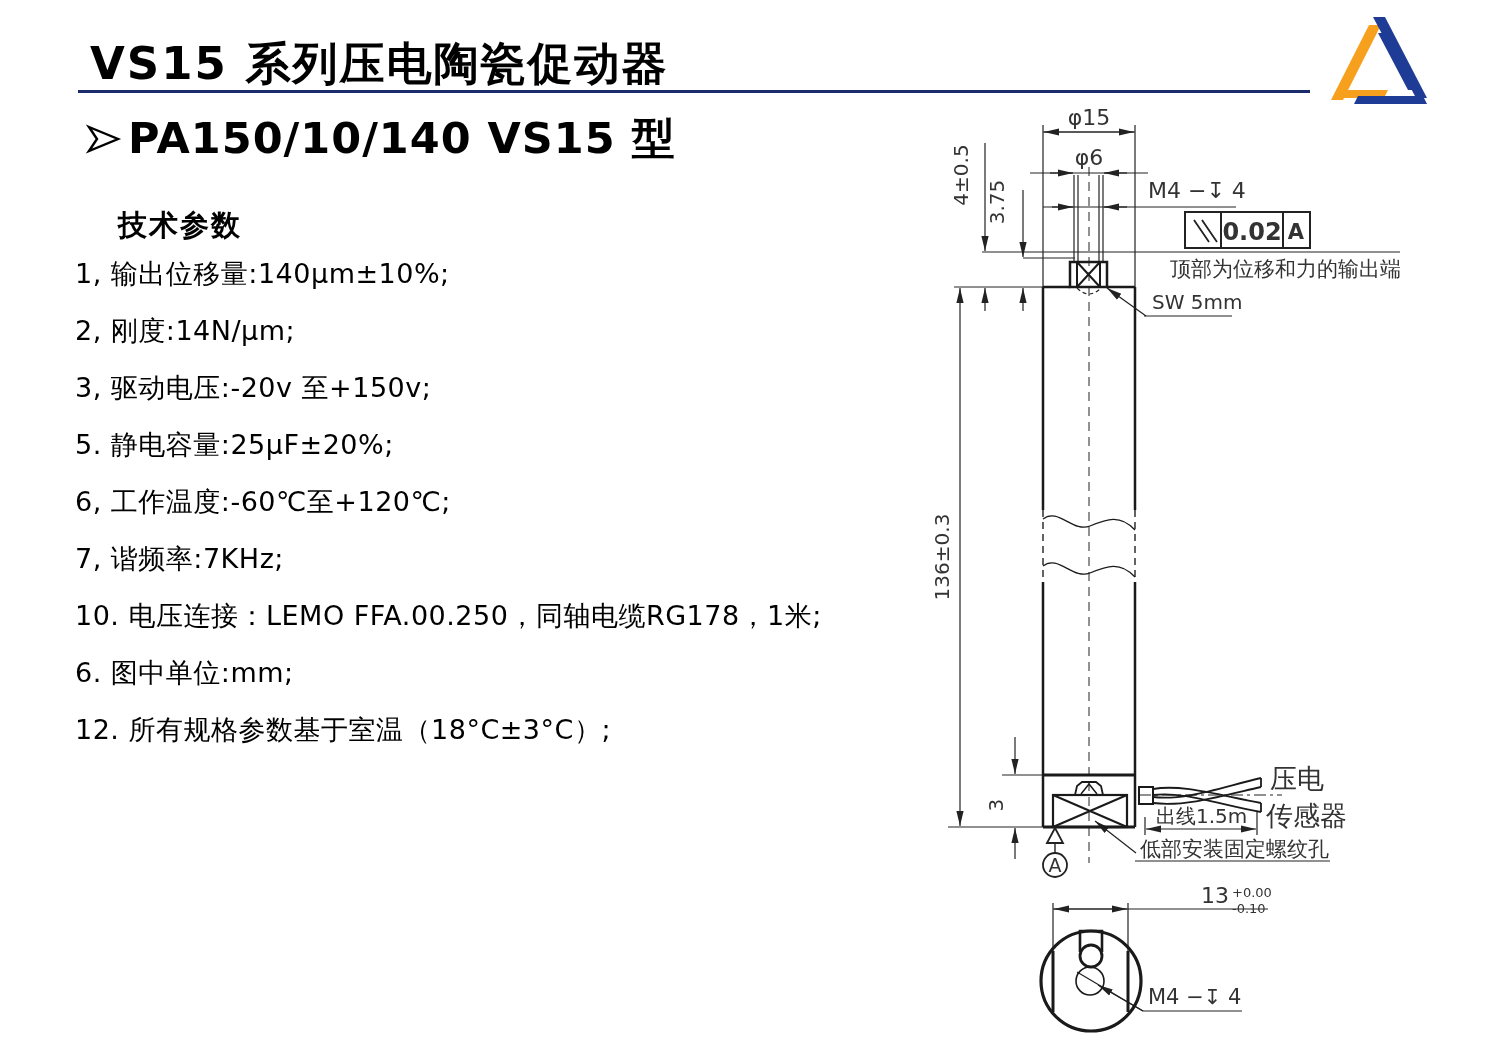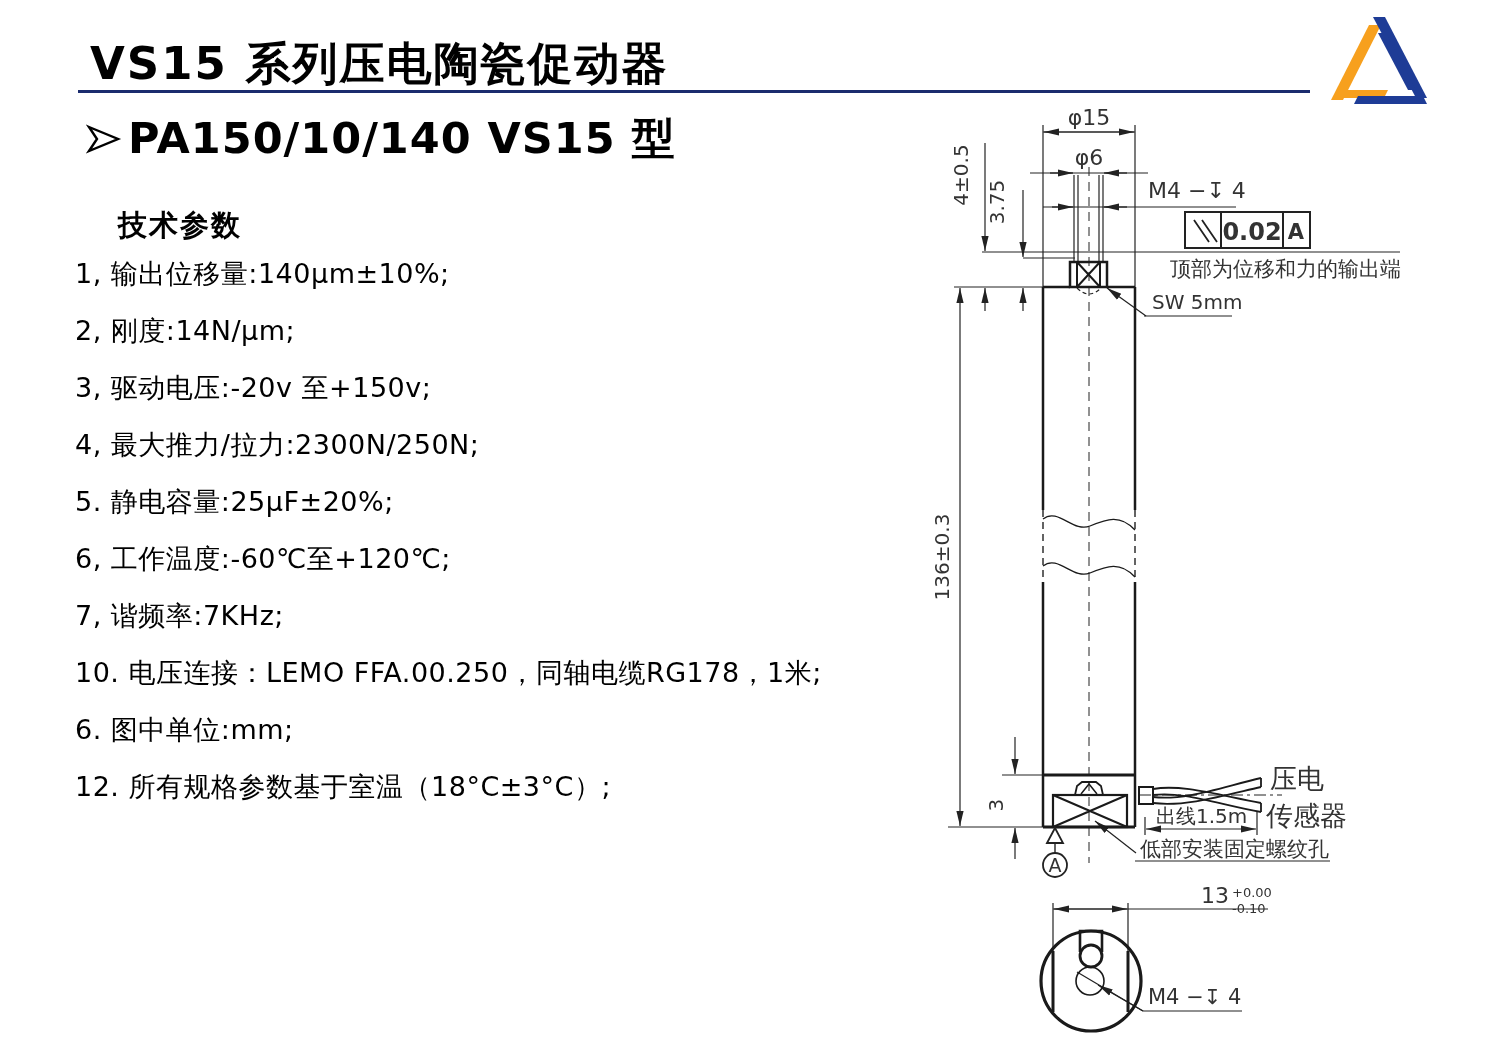--- a/index.html
+++ b/index.html
@@ -58,21 +58,20 @@
   </svg>
   <span class="txt">PA150/10/140 VS15 型</span>
 </div>
 
 <div class="abs section-title">技术参数</div>
 
 <ul class="abs spec-list">
   <li>1, 输出位移量:140μm±10%;</li>
   <li>2, 刚度:14N/μm;</li>
   <li>3, 驱动电压:-20v 至+150v;</li>
-  <li>4, 最大推力/拉力:2300N/250N;</li>
   <li>5. 静电容量:25μF±20%;</li>
   <li>6, 工作温度:-60℃至+120℃;</li>
   <li>7, 谐频率:7KHz;</li>
   <li>10. 电压连接：LEMO FFA.00.250，同轴电缆RG178，1米;</li>
   <li>6. 图中单位:mm;</li>
   <li>12. 所有规格参数基于室温（18°C±3°C）;</li>
 </ul>
 
 <svg class="abs drawing" width="540" height="960" viewBox="0 0 540 960">
   <defs>

